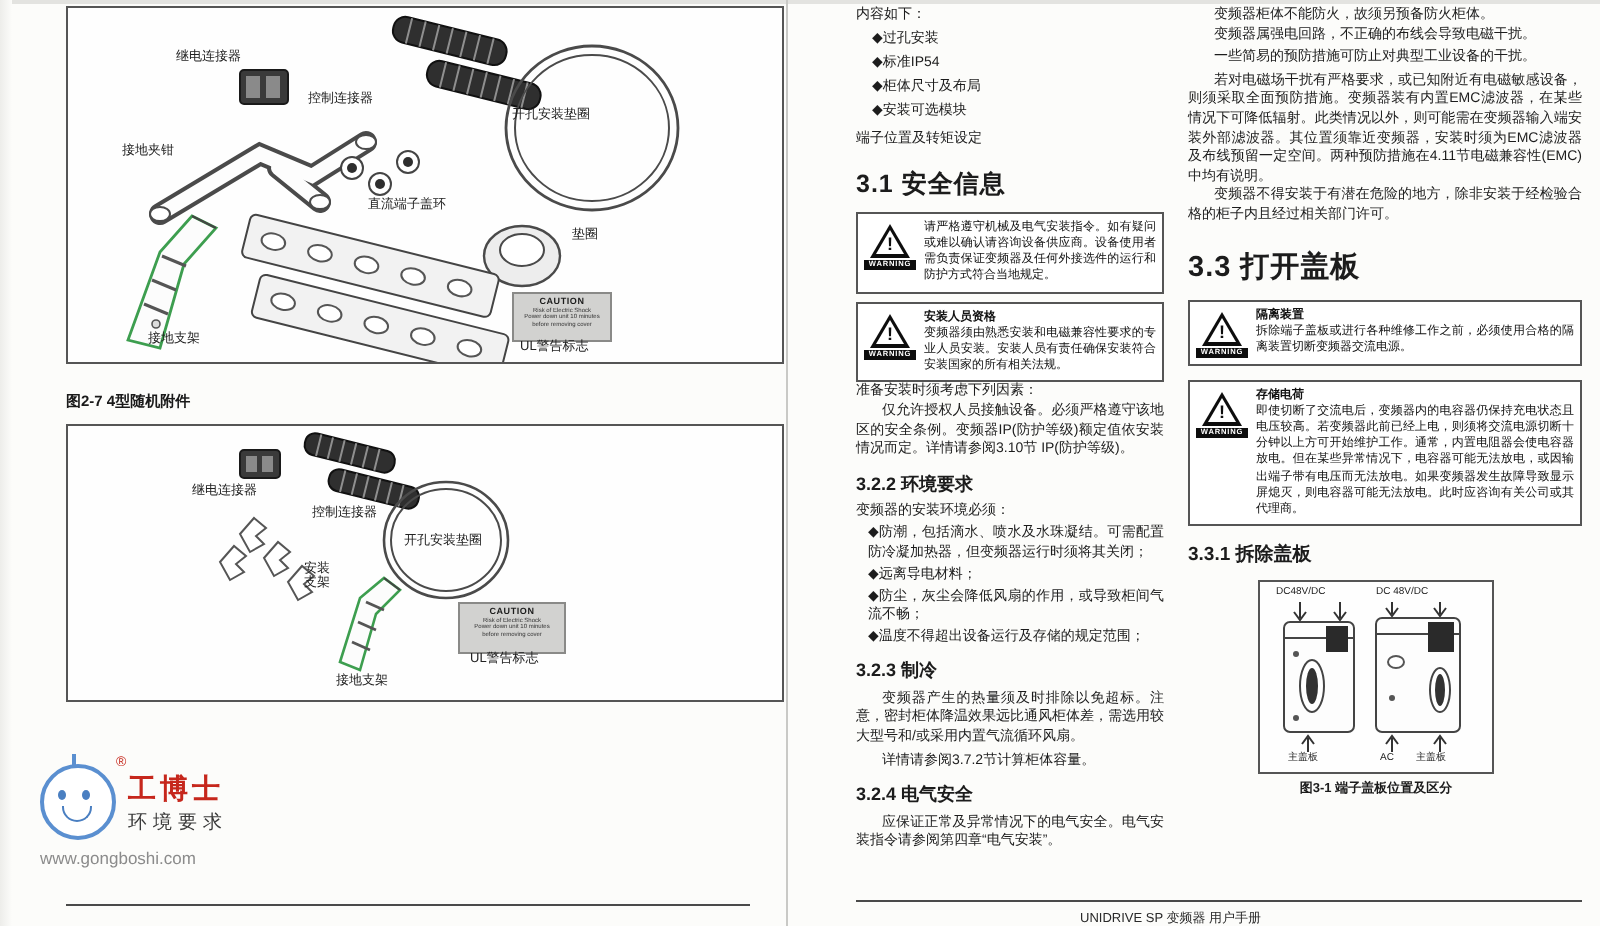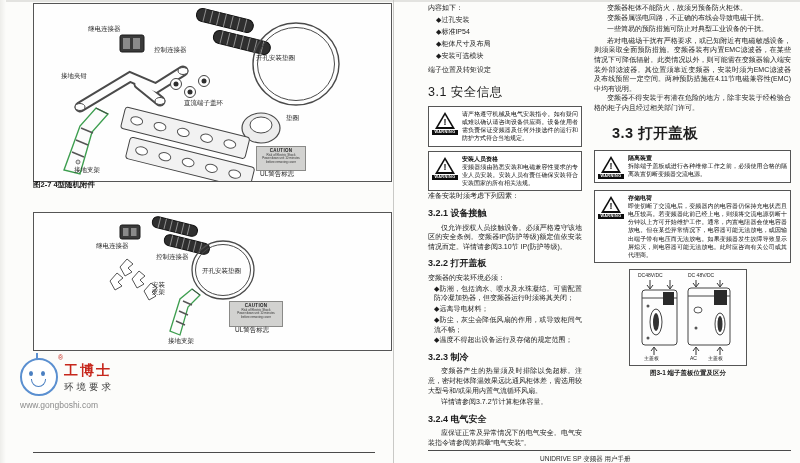--- a/index.html
+++ b/index.html
@@ -30,22 +30,22 @@
   .fold{position:absolute;left:393px;top:0;width:1px;height:463px;background:#c9c9c6;}
 
   
   .col{position:absolute;top:3px;text-align:justify;}
   .col1{left:428px;width:154px;}
   .col2{left:594px;width:197px;}
   .body{font-size:7px;line-height:9.6px;margin:0;}
   .ind{text-indent:13px;}
   .blt{font-size:7px;line-height:9.4px;margin:2.5px 0 0 0;padding-left:8px;}
   .blt2{font-size:7px;line-height:9.4px;margin:1.5px 0 0 0;padding-left:6px;}
-  .h-big{font-size:12.5px;font-weight:normal;margin:9px 0 5px 0;letter-spacing:.5px;}
-  .h-huge{font-size:14.5px;font-weight:bold;margin:11px 0 7px 18px;letter-spacing:.5px;}
+  .h-big{font-size:12.5px;font-weight:bold;margin:9px 0 5px 0;letter-spacing:.5px;}
+  .h-huge{font-size:14.5px;font-weight:bold;margin:11px 0 7px 0;letter-spacing:.5px;}
   .h-min{font-size:9px;font-weight:bold;margin:6px 0 2.5px 0;}
   .gap{margin-top:5px;}
 
   
   .warnbox{border:1px solid #555;background:#fff;display:flex;gap:4px;padding:3px 3px;margin:4px 0 0 0;}
   .wicon{width:26px;flex:0 0 26px;display:flex;flex-direction:column;align-items:center;padding-top:2px;}
   .tri{position:relative;width:0;height:0;border-left:10px solid transparent;border-right:10px solid transparent;border-bottom:17px solid #0d0d0d;}
   .tri-in{position:absolute;left:-7px;top:3.5px;width:0;height:0;border-left:7px solid transparent;border-right:7px solid transparent;border-bottom:12px solid #fff;}
   .tri-ex{position:absolute;left:-1.5px;top:4.5px;font-size:9px;font-weight:bold;color:#0d0d0d;line-height:12px;}
   .wbar{margin-top:1px;background:#0d0d0d;color:#fff;font-size:3.8px;line-height:5px;padding:0 2px;letter-spacing:.4px;font-weight:bold;}
@@ -55,21 +55,21 @@
   
   .fig31{position:relative;margin:6px 0 0 35px;width:116px;height:95px;border:1px solid #555;background:#fefefe;}
   .fig31 .lbl{font-size:5px;}
   .fig31-cap{width:118px;margin:3px 0 0 35px;text-align:center;font-size:6.5px;font-weight:bold;}
 
   
   .footline{position:absolute;height:1px;background:#4a4a4a;}
   .foot-text{position:absolute;left:540px;top:455px;font-size:6.5px;color:#2a2a2a;white-space:nowrap;}
 
   
-  .wm{position:absolute;left:18px;top:354px;width:150px;height:60px;}
+  .wm{position:absolute;left:18px;top:378px;width:150px;height:60px;}
   .wm-logo{position:absolute;left:2px;top:4px;width:34px;height:34px;border:2.5px solid #5a8fd0;border-radius:50%;background:#fff;}
   .wm-eye{position:absolute;top:11px;width:4px;height:5px;border-radius:50%;background:#4a7fc1;}
   .wm-eye.l{left:7px;} .wm-eye.r{left:19px;}
   .wm-mouth{position:absolute;left:9px;top:19px;width:13px;height:7px;border:1.6px solid #4a7fc1;border-top:none;border-radius:0 0 10px 10px;}
   .wm-ant{position:absolute;left:14px;top:-7px;width:2px;height:6px;background:#5a8fd0;}
   .wm-reg{position:absolute;left:40px;top:0px;font-size:7px;color:#c6271c;}
   .wm-brand{position:absolute;left:46px;top:8px;font-size:14px;font-weight:bold;color:#c6271c;letter-spacing:2px;}
   .wm-sub{position:absolute;left:46px;top:27px;font-size:9.5px;color:#3a3a3a;letter-spacing:3px;}
   .wm-url{position:absolute;left:2px;top:46px;font-size:8.5px;color:#8b8b8b;}
 </style>
@@ -165,21 +165,21 @@
   <div class="lbl" style="left:40px;top:162px;">接地支架</div>
   <div class="caution" style="left:222px;top:142px;width:46px;height:21px;">
     <div class="ct">CAUTION</div>
     <div class="cl">Risk of Electric Shock</div>
     <div class="cl">Power down unit 10 minutes</div>
     <div class="cl">before removing cover</div>
   </div>
   <div class="lbl" style="left:226px;top:166px;">UL警告标志</div>
 </div>
 
-<div class="fig-caption" style="left:33px;top:180px;">图2-7 4型随机附件</div>
+<div class="fig-caption" style="left:33px;top:196px;">图2-7 4型随机附件</div>
 
 <div class="fig" style="left:33px;top:212px;width:357px;height:137px;">
   <svg width="357" height="137" viewBox="0 0 357 137">
     <g>
       <rect x="86" y="12" width="20" height="14" rx="2" fill="#3a3a3a" stroke="#1a1a1a"></rect>
       <rect x="89" y="15" width="5.5" height="8" fill="#8a8a8a"></rect>
       <rect x="97" y="15" width="5.5" height="8" fill="#8a8a8a"></rect>
     </g>
     <g>
       <g transform="rotate(14 141 13)">
@@ -253,24 +253,23 @@
       <div class="wbar">WARNING</div>
     </div>
     <div class="wtxt">
       <span class="wtitle">安装人员资格</span><br>
       <span>变频器须由熟悉安装和电磁兼容性要求的专业人员安装。安装人员有责任确保安装符合安装国家的所有相关法规。</span>
     </div>
   </div>
 
   <p class="body">准备安装时须考虑下列因素：</p>
 
-  <div class="h-min">3.2.1 设备接触</div>
   <p class="body ind">仅允许授权人员接触设备。必须严格遵守该地区的安全条例。变频器IP(防护等级)额定值依安装情况而定。详情请参阅3.10节 IP(防护等级)。</p>
 
-  <div class="h-min">3.2.2 打开盖板</div>
+  <div class="h-min">3.2.2 环境要求</div>
   <p class="body">变频器的安装环境必须：</p>
   <div class="blt2">◆防潮，包括滴水、喷水及水珠凝结。可需配置防冷凝加热器，但变频器运行时须将其关闭；</div>
   <div class="blt2">◆远离导电材料；</div>
   <div class="blt2">◆防尘，灰尘会降低风扇的作用，或导致柜间气流不畅；</div>
   <div class="blt2">◆温度不得超出设备运行及存储的规定范围；</div>
 
   <div class="h-min">3.2.3 制冷</div>
   <p class="body ind">变频器产生的热量须及时排除以免超标。注意，密封柜体降温效果远比通风柜体差，需选用较大型号和/或采用内置气流循环风扇。</p>
   <p class="body ind" style="margin-top:2px;">详情请参阅3.7.2节计算柜体容量。</p>
 
@@ -310,20 +309,21 @@
           <span class="tri-ex">!</span>
         </div>
       <div class="wbar">WARNING</div>
     </div>
     <div class="wtxt">
       <span class="wtitle">存储电荷</span><br>
       <span>即使切断了交流电后，变频器内的电容器仍保持充电状态且电压较高。若变频器此前已经上电，则须将交流电源切断十分钟以上方可开始维护工作。通常，内置电阻器会使电容器放电。但在某些异常情况下，电容器可能无法放电，或因输出端子带有电压而无法放电。如果变频器发生故障导致显示屏熄灭，则电容器可能无法放电。此时应咨询有关公司或其代理商。</span>
     </div>
   </div>
 
+  <div class="h-min" style="font-size:9.5px;margin-top:8px;">3.3.1 拆除盖板</div>
 
   <div class="fig31">
     <svg width="116" height="93" viewBox="0 0 116 93">
 
       <path d="M20 10 L20 18 M17 15 L20 19 L23 15" stroke="#333" stroke-width="1" fill="none"></path>
       <path d="M40 10 L40 18 M37 15 L40 19 L43 15" stroke="#333" stroke-width="1" fill="none"></path>
       <path d="M66 10 L66 16 M63 13 L66 17 L69 13" stroke="#333" stroke-width="1" fill="none"></path>
       <path d="M90 10 L90 16 M87 13 L90 17 L93 13" stroke="#333" stroke-width="1" fill="none"></path>
 
       <g>

